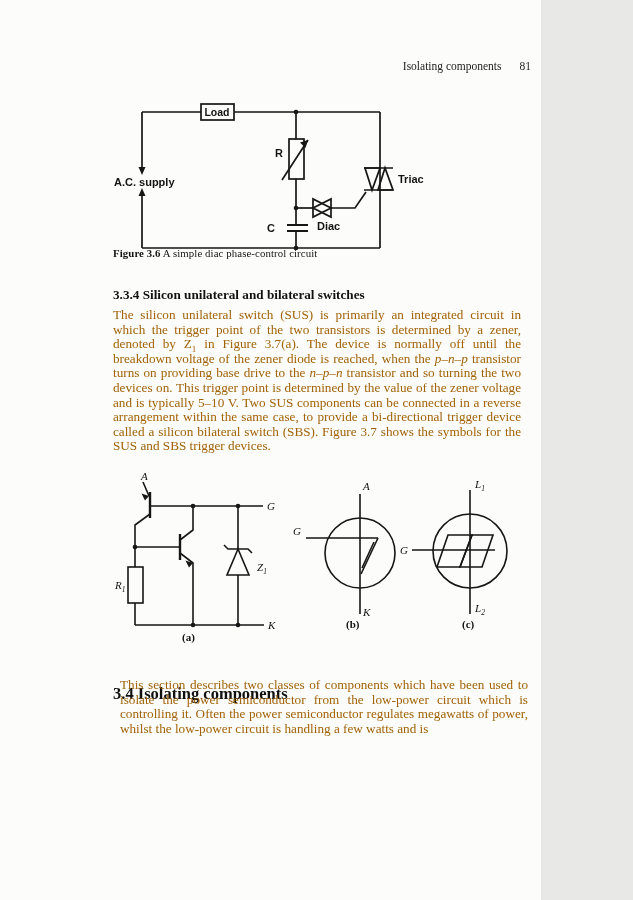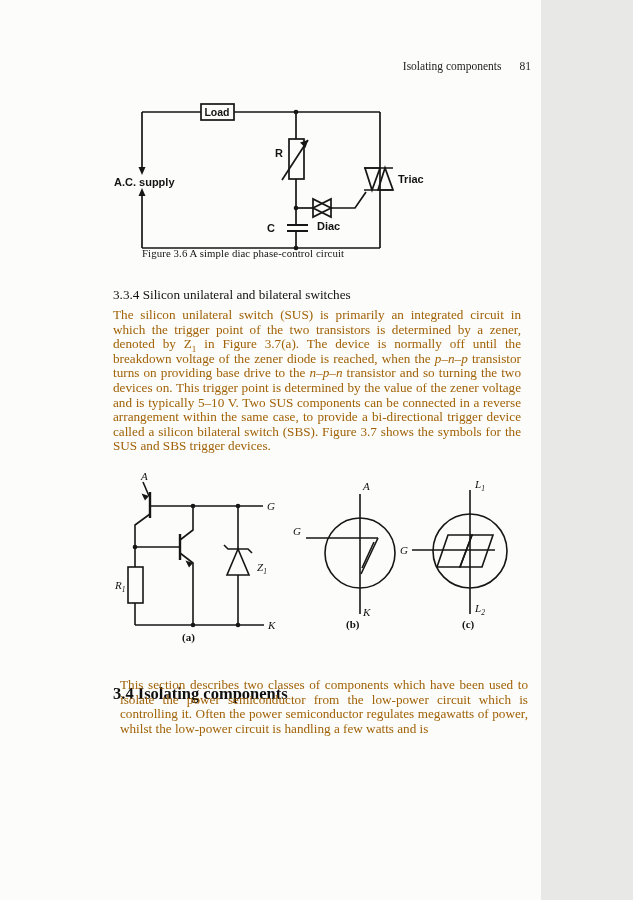--- a/index.html
+++ b/index.html
@@ -15,24 +15,24 @@
   .running-head{
     position:absolute;left:115px;top:60px;width:416px;
     text-align:right;font-size:11.5px;color:#1c1c1c;
   }
   .running-head .pgnum{margin-left:18px;}
   .fig{position:absolute;}
   .caption{
     position:absolute;font-size:10.8px;line-height:12.8px;color:#141414;
     letter-spacing:0.1px;
   }
-  .caption b{font-weight:normal;margin-left:29px;}
+  .caption b{font-weight:bold;}
   .h334{
     position:absolute;left:113px;top:287px;width:410px;
-    font-size:13.2px;font-weight:normal;color:#111;
+    font-size:13.2px;font-weight:bold;color:#111;
   }
   .body-par{
     position:absolute;left:113px;width:408px;
     font-size:13.2px;line-height:14.6px;text-align:justify;color:#a16207;
   }
   .body-par .sub{vertical-align:sub;font-size:9px;line-height:0;}
   .body-par .it{font-style:italic;}
   .h34{
     position:absolute;left:113px;top:684px;width:410px;
     font-size:16.5px;font-weight:bold;color:#101010;

